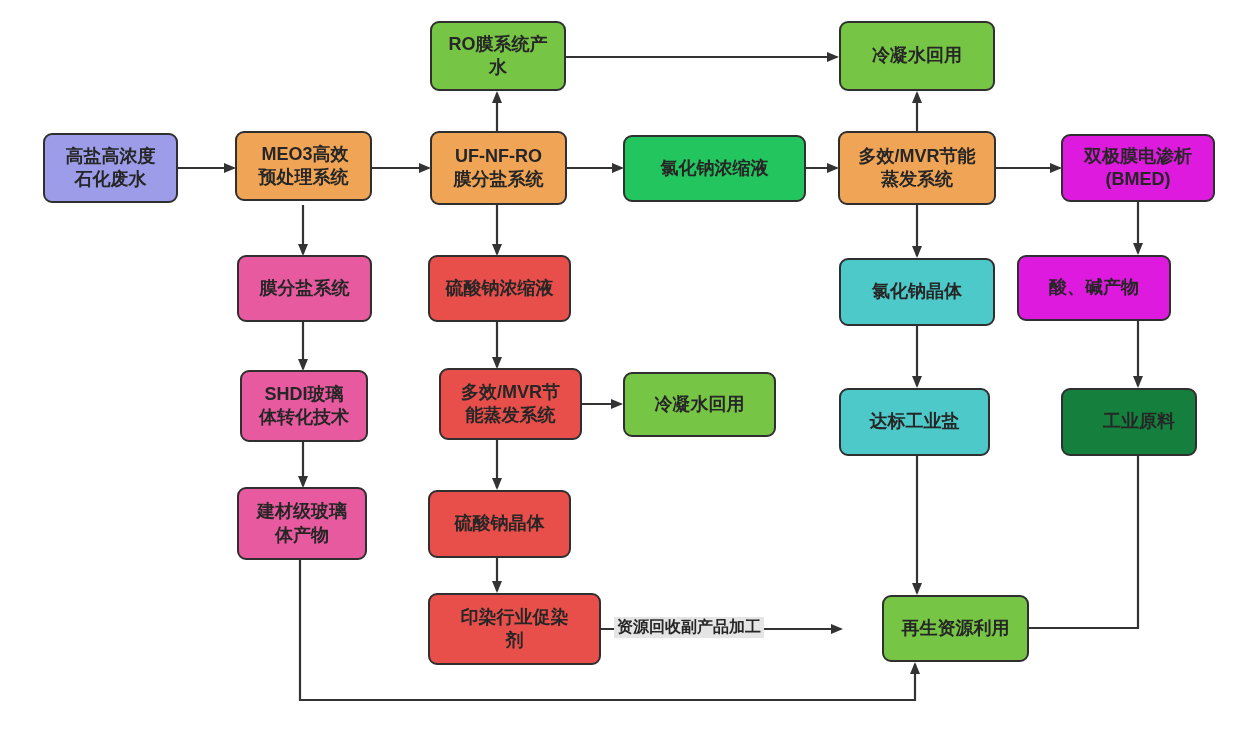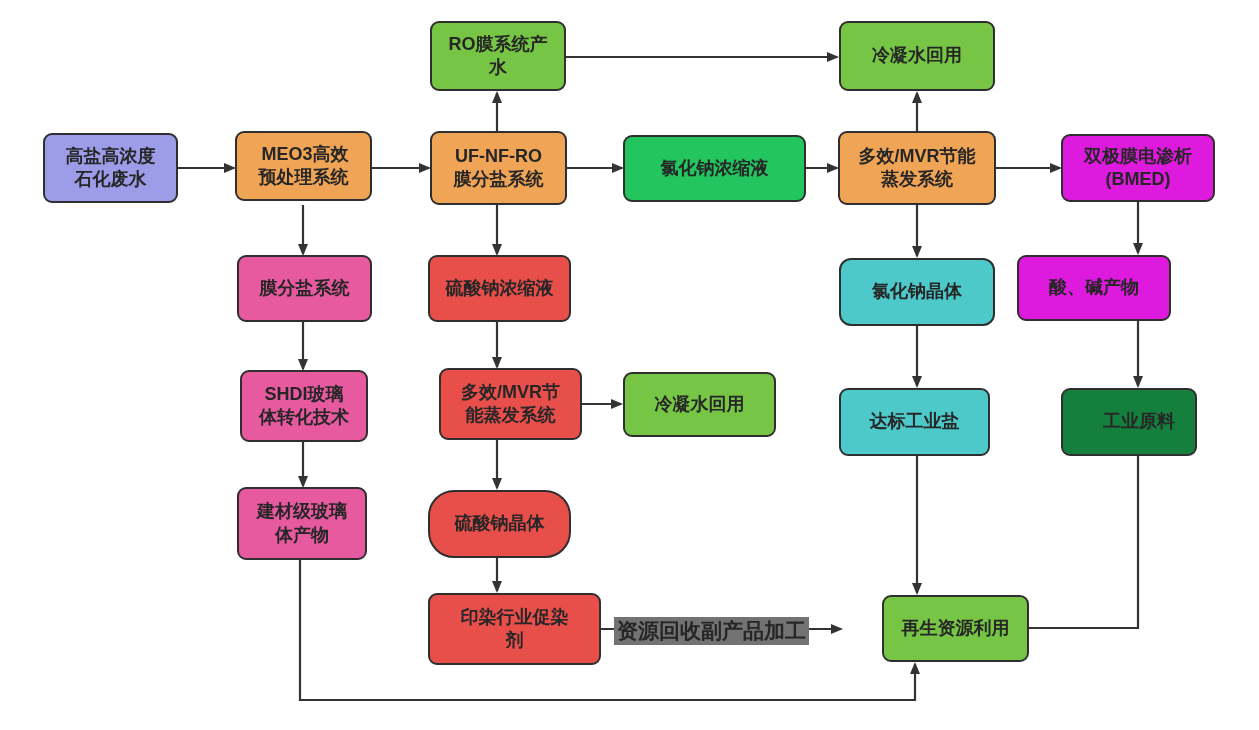--- a/index.html
+++ b/index.html
@@ -4,22 +4,22 @@
 <style>
   html,body{margin:0;padding:0;background:#ffffff;}
   #diagram{position:relative;width:1259px;height:730px;background:#ffffff;overflow:hidden;
            font-family:"Liberation Sans","DejaVu Sans",sans-serif;}
   #edge-layer{position:absolute;left:0;top:0;width:1259px;height:730px;}
   .edge{fill:none;stroke:#333333;stroke-width:2.2px;}
   .node{position:absolute;box-sizing:border-box;border:2.5px solid #2f2f2f;border-radius:9px;
         display:flex;align-items:center;justify-content:center;text-align:center;
         font-weight:bold;font-size:18px;line-height:1.28;color:#262626;padding:2px 4px;}
   .node span{white-space:pre-line;}
-  .edge-label{position:absolute;left:614px;top:617px;background:#737373;padding:0 3px;
-        font-weight:bold;font-size:21px;color:#262626;z-index:3;}
+  .edge-label{position:absolute;left:614px;top:617px;background:#e5e5e5;padding:0 3px;
+        font-weight:bold;font-size:16px;color:#262626;z-index:3;}
 </style>
 </head>
 <body>
 
 <div id="diagram">
   <svg id="edge-layer" width="1259" height="730" viewBox="0 0 1259 730" xmlns="http://www.w3.org/2000/svg">
     <defs>
       <marker id="arrowhead" markerUnits="userSpaceOnUse" markerWidth="14" markerHeight="12" refX="10" refY="5" orient="auto">
         <path d="M0,0 L12,5 L0,10 Z" fill="#333333"></path>
       </marker>
@@ -79,21 +79,21 @@
     <div class="node" style="left: 1061px; top: 134px; width: 154px; height: 68px; background: rgb(221, 26, 221);">
       <span>双极膜电渗析
 (BMED)</span>
     </div>
     <div class="node" style="left: 237px; top: 255px; width: 135px; height: 67px; background: rgb(232, 90, 159);">
       <span>膜分盐系统</span>
     </div>
     <div class="node" style="left: 428px; top: 255px; width: 143px; height: 67px; background: rgb(232, 79, 75);">
       <span>硫酸钠浓缩液</span>
     </div>
-    <div class="node" style="left: 839px; top: 258px; width: 156px; height: 68px; background: rgb(77, 201, 201); border-radius: 12px;">
+    <div class="node" style="left: 839px; top: 258px; width: 156px; height: 68px; background: rgb(77, 201, 201);">
       <span>氯化钠晶体</span>
     </div>
     <div class="node" style="left: 1017px; top: 255px; width: 154px; height: 66px; background: rgb(221, 26, 221);">
       <span>酸、碱产物</span>
     </div>
     <div class="node" style="left: 240px; top: 370px; width: 128px; height: 72px; background: rgb(232, 90, 159);">
       <span>SHDI玻璃
 体转化技术</span>
     </div>
     <div class="node" style="left: 428px; top: 368px; width: 143px; height: 72px; background: rgb(232, 79, 75); margin-left: 11px;">
@@ -106,21 +106,21 @@
     <div class="node" style="left: 839px; top: 388px; width: 151px; height: 68px; background: rgb(77, 201, 201);">
       <span>达标工业盐</span>
     </div>
     <div class="node" style="left: 1061px; top: 388px; width: 136px; height: 68px; background: #15803d; padding-left: 24px;">
       <span>工业原料</span>
     </div>
     <div class="node" style="left: 237px; top: 487px; width: 130px; height: 73px; background: rgb(232, 90, 159);">
       <span>建材级玻璃
 体产物</span>
     </div>
-    <div class="node" style="left: 428px; top: 490px; width: 143px; height: 68px; background: rgb(232, 79, 75); border-radius: 26px;">
+    <div class="node" style="left: 428px; top: 490px; width: 143px; height: 68px; background: rgb(232, 79, 75);">
       <span>硫酸钠晶体</span>
     </div>
     <div class="node" style="left: 428px; top: 593px; width: 173px; height: 72px; background: rgb(232, 79, 75);">
       <span>印染行业促染
 剂</span>
     </div>
     <div class="node" style="left: 882px; top: 595px; width: 147px; height: 67px; background: rgb(118, 197, 69);">
       <span>再生资源利用</span>
     </div>
   </div>

